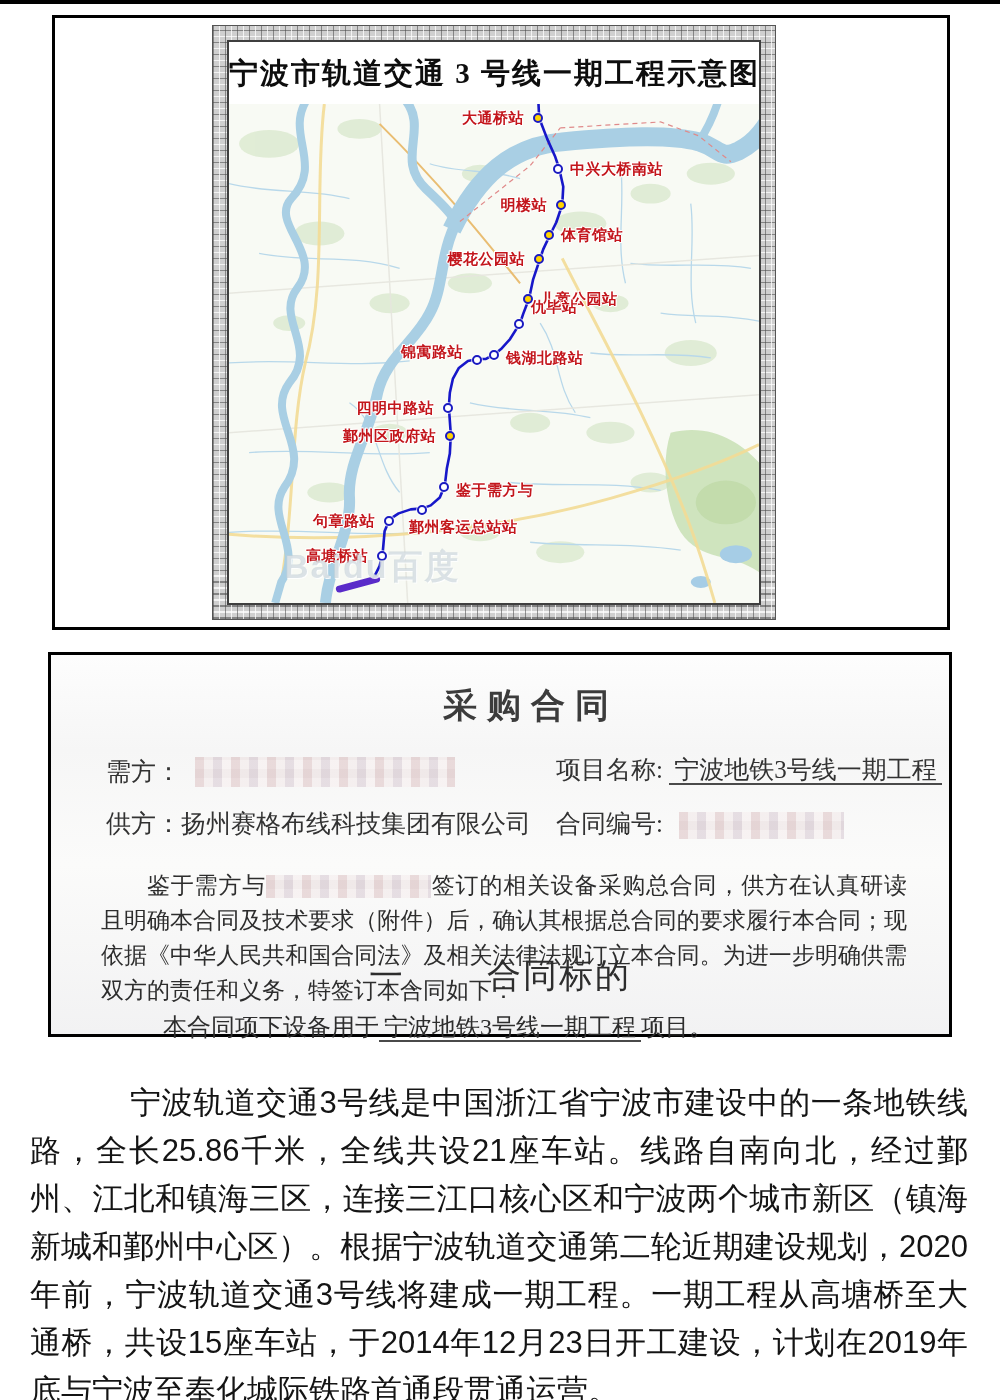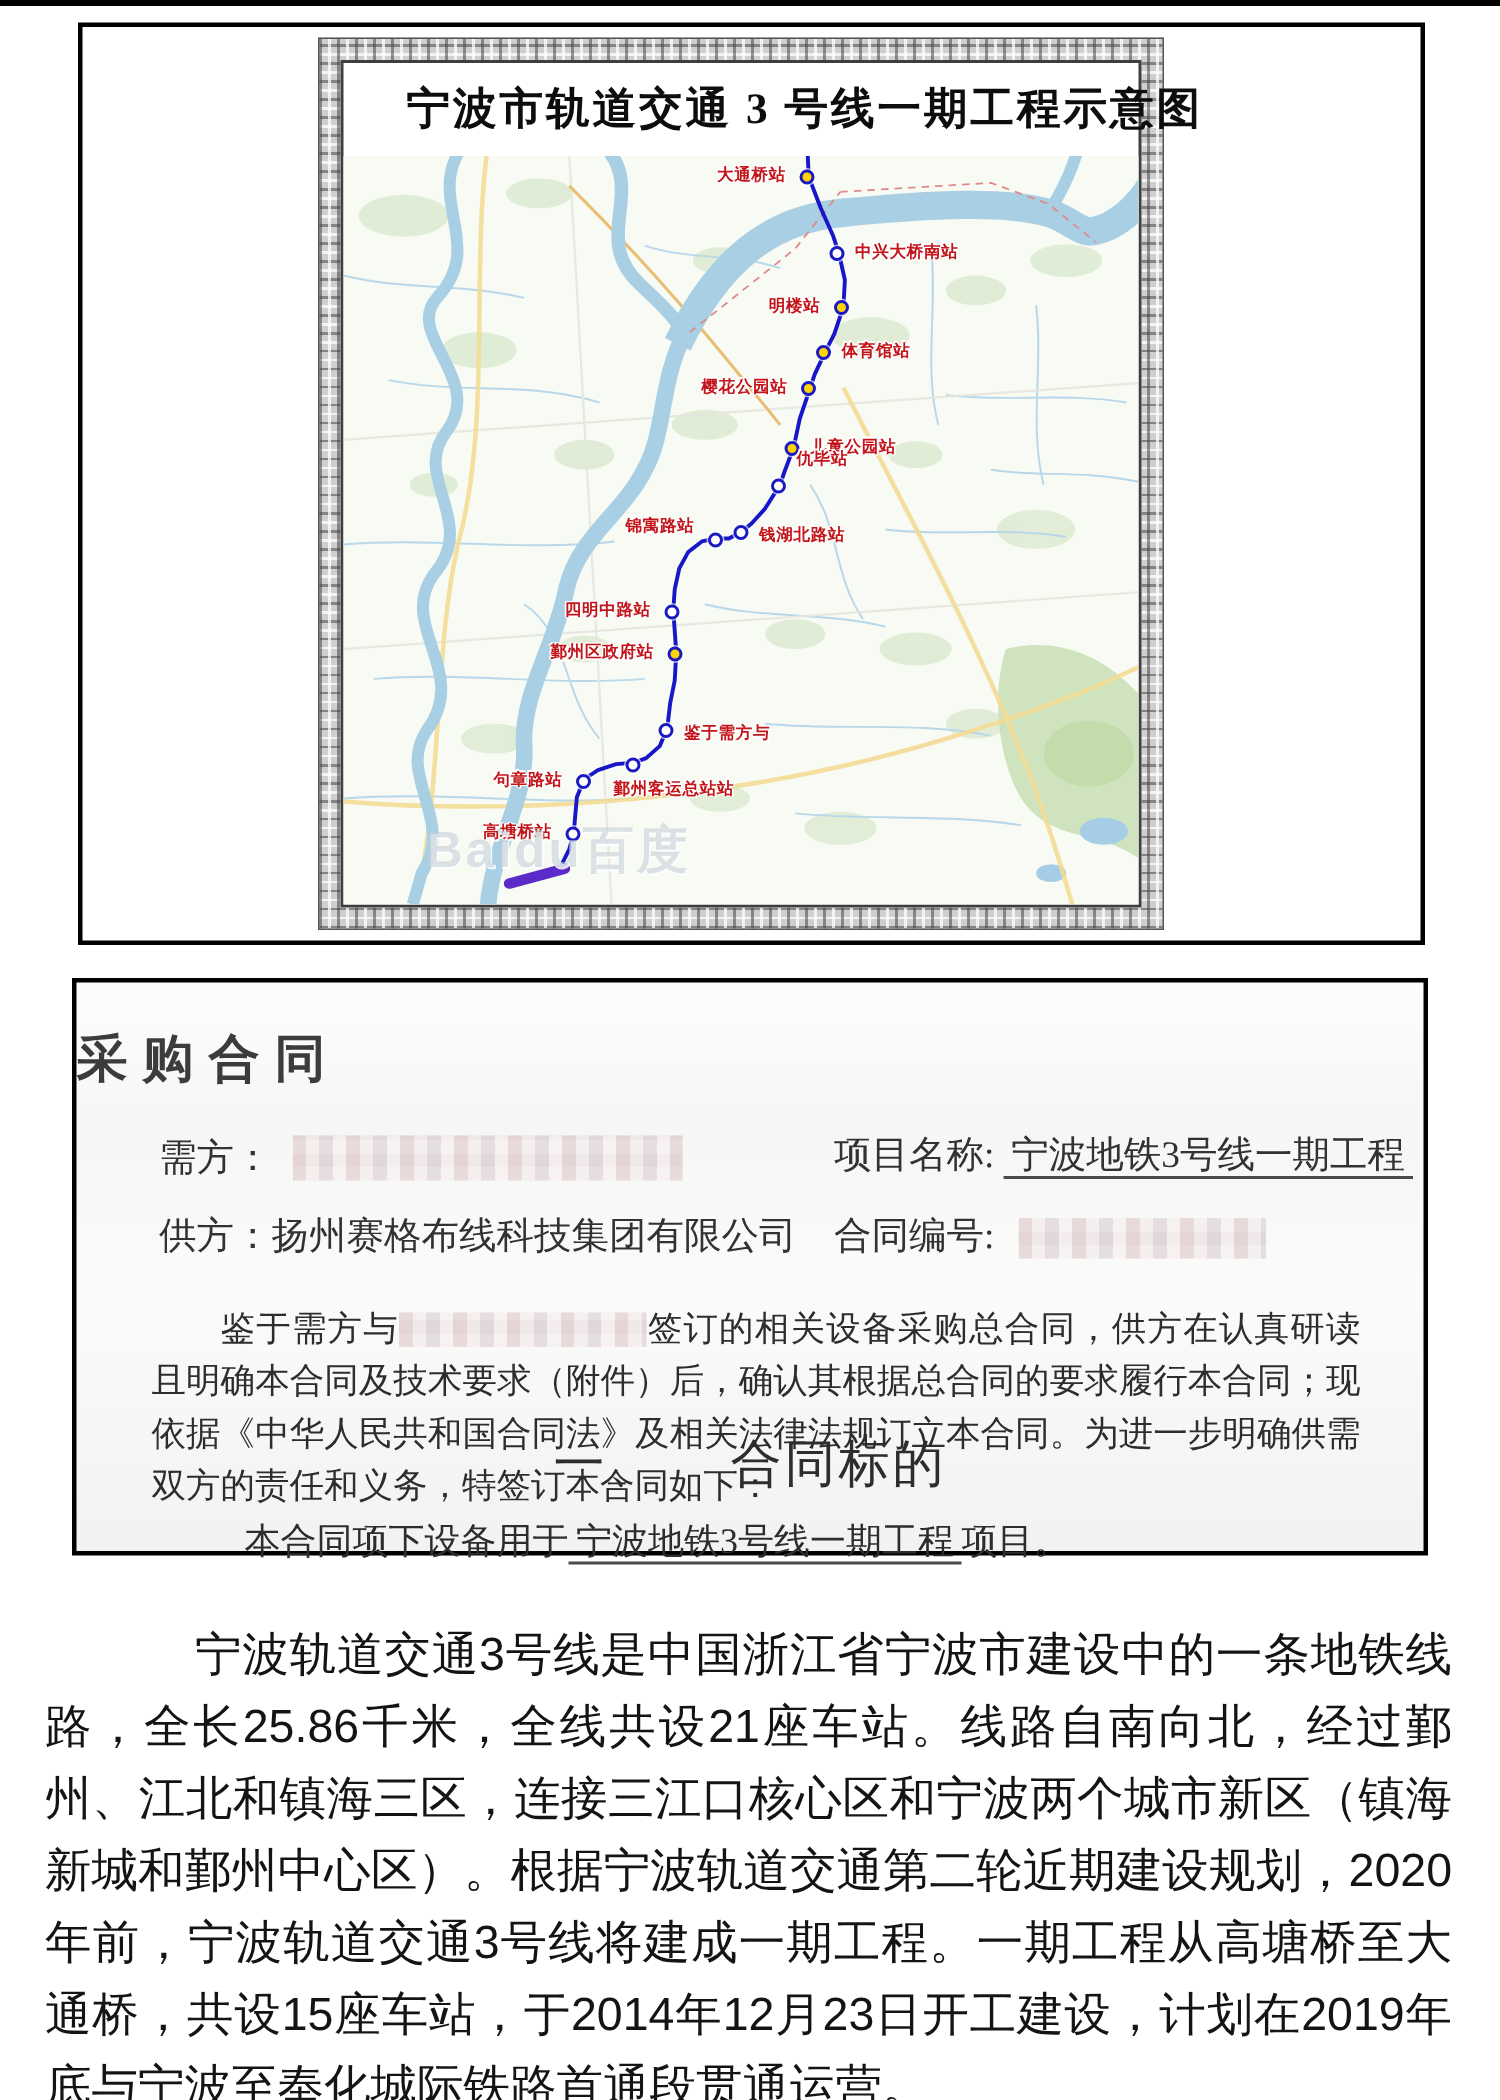--- a/index.html
+++ b/index.html
@@ -18,29 +18,29 @@
 
   
   .map-frame{left:157px;top:7px;width:564px;height:595px;border:1px solid #555;
       background-color:#cfcfcf;
       background-image:
         repeating-linear-gradient(90deg, rgba(70,70,70,.55) 0 1.5px, transparent 1.5px 6px, rgba(255,255,255,.75) 6px 7.5px, transparent 7.5px 12px),
         repeating-linear-gradient(0deg, rgba(70,70,70,.55) 0 1.5px, transparent 1.5px 6px, rgba(255,255,255,.75) 6px 7.5px, transparent 7.5px 12px);
       box-sizing:border-box;}
   .map-inner{position:absolute;inset:14px;border:2px solid #3f3f3f;background:#fff;}
   .map-title{height:60px;line-height:62px;text-align:center;font-family:"Liberation Serif",serif;
-      font-weight:700;font-size:29px;letter-spacing:2px;color:#0d0d0d;white-space:nowrap;padding-left:42px;}
+      font-weight:700;font-size:29px;letter-spacing:2px;color:#0d0d0d;white-space:nowrap;}
   .map-area{position:absolute;top:62px;left:0;right:0;bottom:0;overflow:hidden;background:#f8faf4;}
   .map-area svg{position:absolute;left:0;top:0;width:100%;height:100%;}
 
   
   .dot{position:absolute;width:10px;height:10px;border-radius:50%;border:2px solid #1a1ac0;
        box-sizing:border-box;background:#fff;box-shadow:0 0 0 1px rgba(255,255,255,.65);}
   .dot.y{background:#ffd400;}
-  .st-lbl{position:absolute;font-size:11px;font-weight:bold;color:#c3161c;white-space:nowrap;
+  .st-lbl{position:absolute;font-size:15px;font-weight:bold;color:#c3161c;white-space:nowrap;
       letter-spacing:.5px;line-height:17px;
       text-shadow:-1px 0 0 #fff,1px 0 0 #fff,0 -1px 0 #fff,0 1px 0 #fff,1px 1px 0 #fff,-1px -1px 0 #fff;}
 
   
   .legend{left:390px;top:455px;width:137px;height:44px;background:rgba(255,255,255,.95);
       border:1px solid #666;box-sizing:border-box;color:#222;}
   .legend .lg-title{height:12px;line-height:12px;text-align:center;font-size:8.5px;font-weight:bold;
       border-bottom:1px solid #777;}
   .legend table{border-collapse:collapse;width:100%;table-layout:fixed;}
   .legend td{border:1px solid #999;font-size:7px;text-align:center;padding:0;line-height:8px;color:#333;}
@@ -50,22 +50,22 @@
   
   .wm-baidu{left:55px;top:440px;font-size:34px;font-weight:bold;letter-spacing:2px;
       color:rgba(195,206,214,.6);text-shadow:1px 1px 0 rgba(255,255,255,.85);}
   .wm-weibo{left:476px;top:578px;font-size:21px;font-weight:bold;color:#fff;white-space:nowrap;
       text-shadow:-1px 0 0 #5a5a5a,1px 0 0 #5a5a5a,0 -1px 0 #5a5a5a,0 1px 0 #5a5a5a,1px 1px 1px #444;
       z-index:5;}
   .wm-weibo .blurred{filter:blur(2px);opacity:.9;}
 
   
   .contract-panel{font-family:"Liberation Serif",serif;color:#2f2f2f;}
-  .c-title{position:absolute;left:0;top:28px;width:100%;text-align:left;font-size:34px;
-      font-weight:600;letter-spacing:10px;color:#3c3c3c;}
+  .c-title{position:absolute;left:0;top:28px;width:100%;text-align:center;font-size:34px;
+      font-weight:600;letter-spacing:10px;color:#3c3c3c;padding-left:31px;}
   .c-field{position:absolute;font-size:25px;white-space:nowrap;color:#323232;}
   .mosaic{display:inline-block;vertical-align:-7px;
       background-image:
         repeating-linear-gradient(90deg, rgba(226,205,206,.6) 0 9px, rgba(246,241,241,.55) 9px 18px, rgba(216,206,216,.5) 18px 27px, rgba(250,246,246,.6) 27px 36px),
         repeating-linear-gradient(0deg, #f3eded 0 9px, #e8dfdf 9px 18px);}
   .u-line{border-bottom:2px solid #4a4a4a;padding:0 5px;}
   .c-clause{position:absolute;left:50px;top:190px;width:806px;font-size:23px;line-height:35px;
       text-align:justify;text-indent:2em;color:#2d2d2d;}
   .c-heading{position:absolute;left:0;top:298px;width:100%;text-align:center;font-size:34px;
       letter-spacing:2px;color:#2d2d2d;}

